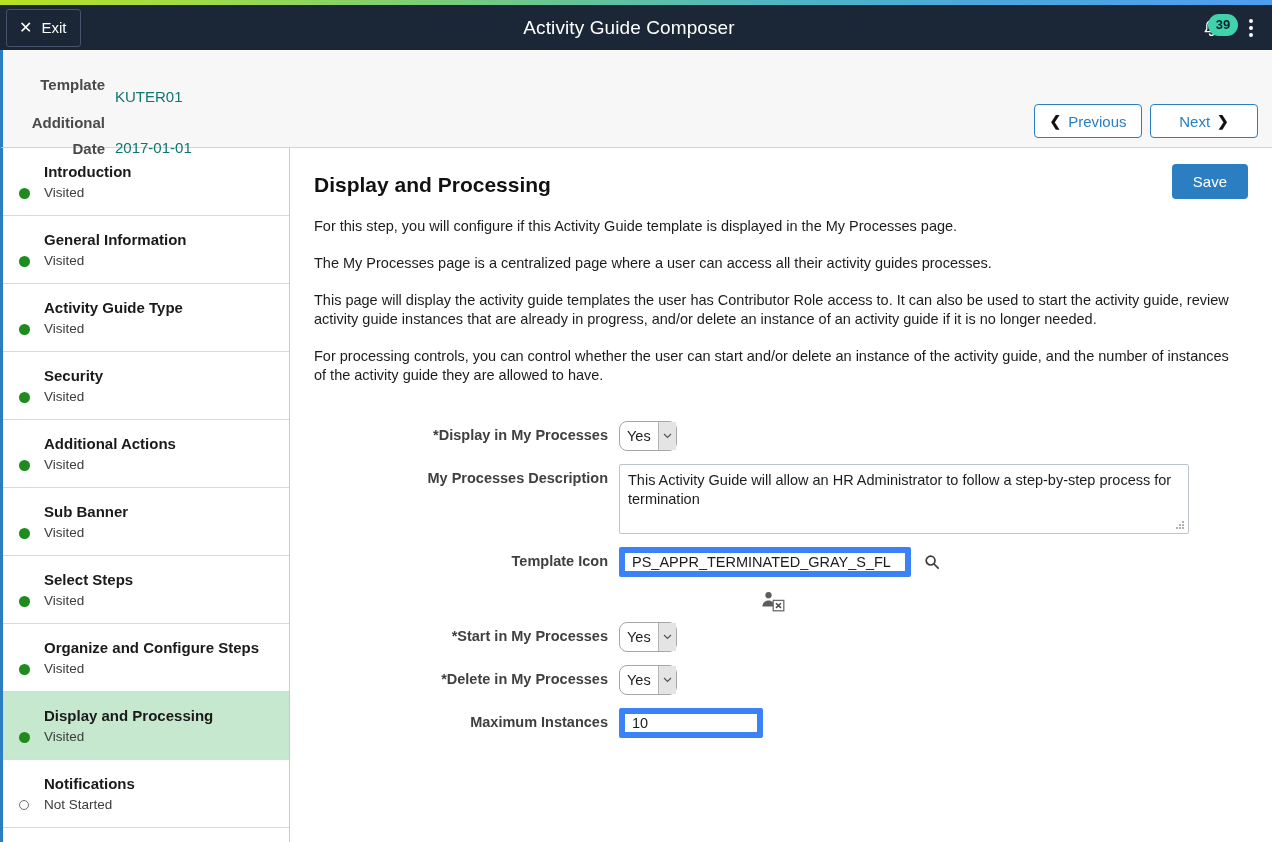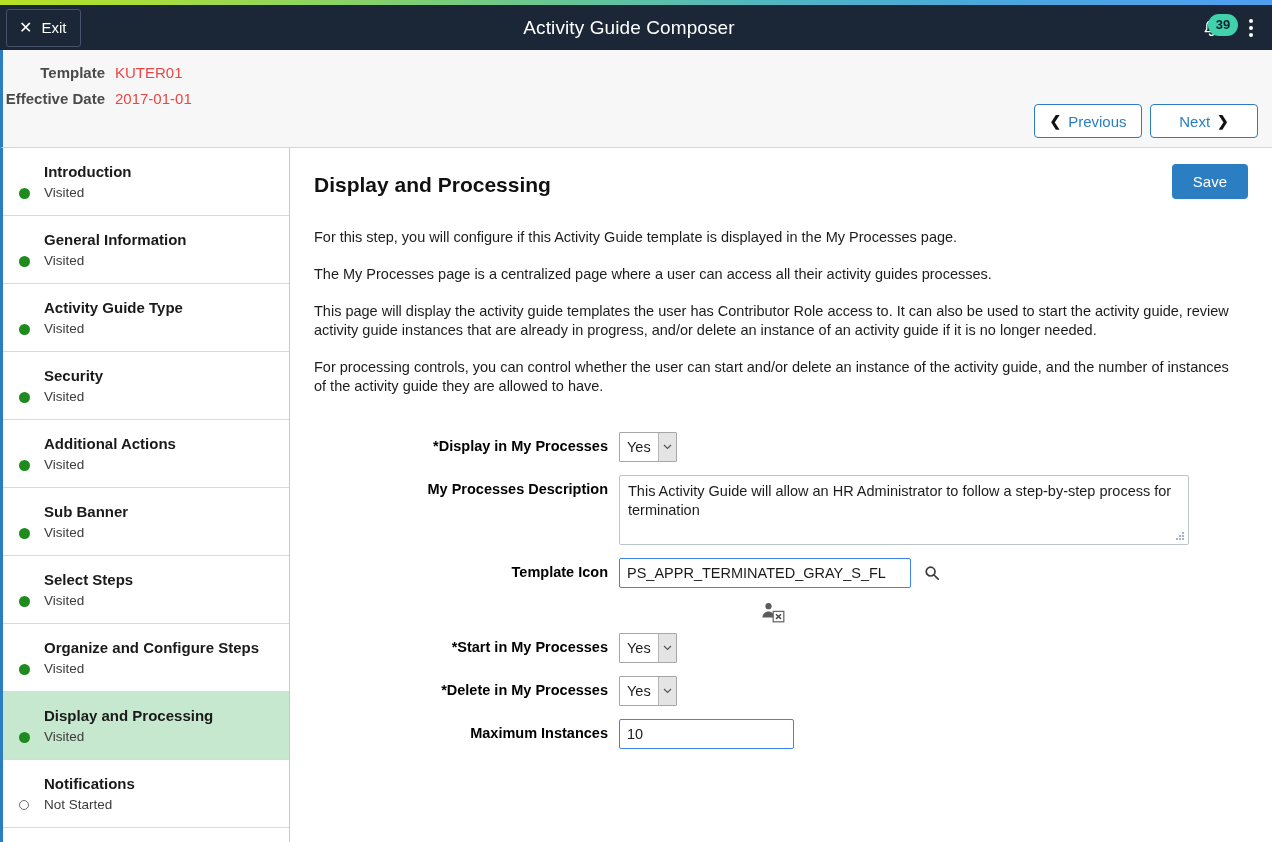--- a/index.html
+++ b/index.html
@@ -114,21 +114,21 @@
     line-height: 26px;
   }
   .meta-label {
     width: 112px;
     text-align: right;
     font-weight: 700;
     color: #4a4a4a;
     padding-right: 10px;
     flex: 0 0 112px;
   }
-  .meta-value { color: #ef4444; }
+  .meta-value { color: #0f766e; margin-top: 24px; }
 
   .navbtns {
     position: absolute;
     right: 14px;
     bottom: 9px;
     display: flex;
     gap: 8px;
   }
   .nav-btn {
     min-width: 108px;
@@ -213,21 +213,21 @@
   .save-btn {
     background: #2a7ec1;
     color: #ffffff;
     border: none;
     border-radius: 4px;
     font-size: 15px;
     padding: 9px 21px;
     cursor: pointer;
   }
 
-  .paras { margin-top: 29px; }
+  .paras { margin-top: 18px; }
   .para {
     font-size: 14.5px;
     color: #1c1c1c;
     line-height: 19px;
     margin-bottom: 18px;
     max-width: 925px;
   }
 
   
   .form { margin-top: 36px; }
@@ -237,30 +237,30 @@
     margin-bottom: 13px;
   }
   .flabel {
     width: 305px;
     flex: 0 0 305px;
     text-align: right;
     padding-right: 11px;
     padding-top: 6px;
     font-size: 14.5px;
     font-weight: 700;
-    color: #000000;
+    color: #404040;
   }
   .fctl { display: flex; align-items: flex-start; gap: 10px; }
 
   .sel {
     position: relative;
     width: 58px;
     height: 30px;
     border: 1px solid #a6a6a6;
-    border-radius: 1px;
+    border-radius: 8px;
     background: #ffffff;
     display: flex;
     align-items: center;
     cursor: pointer;
   }
   .sel-val {
     padding-left: 7px;
     font-size: 14.5px;
     color: #1c1c1c;
   }
@@ -299,29 +299,29 @@
   }
   .grip i {
     position: absolute;
     width: 2px; height: 2px;
     background: #a9b2bd;
   }
 
   .txt {
     width: 292px;
     height: 30px;
-    border: 1px solid #3b82f6;
+    border: 6px solid #3b82f6;
     border-radius: 2px;
     padding: 0 7px;
     font-size: 14.5px;
     font-family: "Liberation Sans", sans-serif;
     color: #1c1c1c;
     background: #ffffff;
   }
-  .txt.small { width: 175px; }
+  .txt.small { width: 144px; }
 
   .lookup {
     width: 22px; height: 30px;
     display: flex; align-items: center; justify-content: center;
     cursor: pointer;
   }
 
   .icon-preview-row {
     display: flex;
     margin-bottom: 8px;
@@ -363,21 +363,21 @@
   </div>
 </div>
 
 <div class="subheader">
   <div class="meta">
     <div class="meta-row">
       <div class="meta-label">Template</div>
       <div class="meta-value">KUTER01</div>
     </div>
     <div class="meta-row">
-      <div class="meta-label">Effective Date</div>
+      <div class="meta-label">Additional Date</div>
       <div class="meta-value">2017-01-01</div>
     </div>
   </div>
 
   <div class="navbtns">
     <button class="nav-btn">
       <span class="chev">❮</span>
       <span>Previous</span>
     </button>
     <button class="nav-btn">

